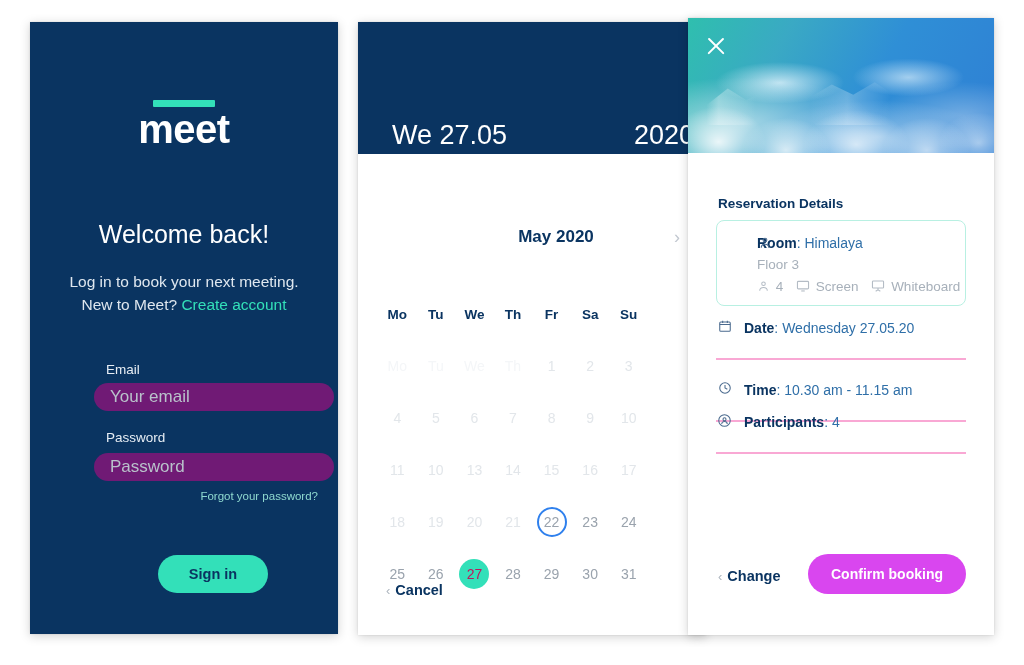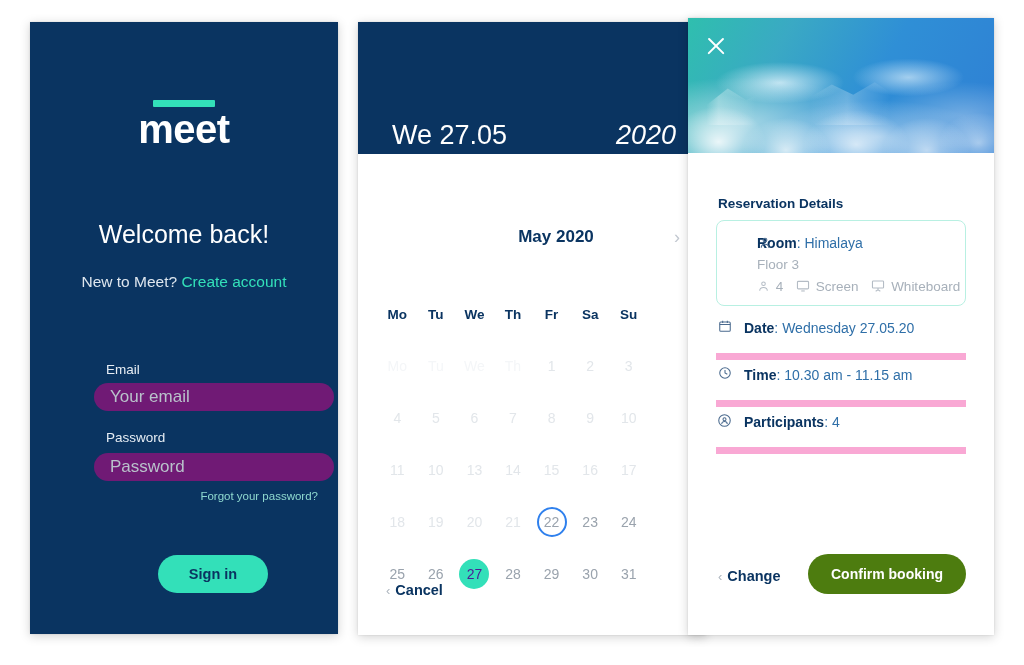--- a/index.html
+++ b/index.html
@@ -74,22 +74,22 @@
   }
   .cal-header {
     position: absolute; left:0; top:0; width: 100%; height: 132px;
     background: #0a3461;
   }
   .cal-header-day {
     position: absolute; left: 34px; top: 98px;
     font-size: 27px; color: #ffffff; font-weight: 400;
   }
   .cal-header-year {
-    position: absolute; right: 30px; top: 98px;
-    font-size: 27px; color: #ffffff; font-weight: 400; font-style: italic;
+    position: absolute; right: 12px; top: 98px;
+    font-size: 27px; color: #ffffff; font-weight: 400;
   }
   .cal-month-row {
     position: absolute; left: 0; right: 0; top: 205px; height: 26px;
   }
   .cal-month {
     position: absolute; left:0; right:0; text-align:center;
     font-size: 17px; font-weight: bold; color: #0a3461; padding-left: 48px;
   }
   .cal-next {
     position: absolute; right: 26px; top: -3px;
@@ -109,21 +109,21 @@
   .cal-past  { color: #e2e6ea; }
   .cal-day   { color: #9aa3ad; }
   .cal-today .num {
     width: 30px; height: 30px; border-radius: 50%;
     border: 2px solid #2f80ed; display:flex;
     align-items:center; justify-content:center; color: #9aa3ad;
   }
   .cal-selected .num {
     width: 30px; height: 30px; border-radius: 50%;
     background: #33e0b9; display:flex;
-    align-items:center; justify-content:center; color: #4c1d95;
+    align-items:center; justify-content:center; color: #be185d;
   }
   .cal-footer { position: absolute; left: 0; right: 0; top: 548px; height: 56px; }
   .cancel-btn {
     position: absolute; left: 28px; top: 12px;
     font-size: 14.5px; font-weight: bold; color: #0a3461; cursor: pointer;
   }
   .chev { color: #aeb6bf; font-weight: normal; margin-right: 5px; font-size: 13px; }
   .done-btn {
     position: absolute; right: 26px; top: 0px; width: 113px; height: 39px;
     background: #33e0b9; border: none; border-radius: 20px;
@@ -197,62 +197,63 @@
   }
   .room-feats {
     position: absolute; left: 40px; top: 58px;
     font-size: 13.5px; color: #a7b0ba; white-space: nowrap;
   }
   .room-feats .ico { color: #b4bcc5; margin-right: 2px; }
   .room-feats .gap { display:inline-block; width: 9px; }
 
   .detail-row {
     position: absolute; left: 28px; width: 250px; height: 46px;
-    border-bottom: 7px solid #f9a8d4;
+    border-bottom: 2px solid #f9a8d4;
   }
   .detail-row .rtext {
     position: absolute; left: 28px; top: 6px;
     font-size: 14px; color: #2f6fa8; white-space: nowrap;
   }
   .detail-row .rtext b { color: #0a3461; }
   .detail-row .ricon {
     position: absolute; left: 0; top: 5px; width: 17px; height: 17px;
     font-size: 13px; color: #4a6a8e; text-align:center; line-height: 17px;
   }
   #row-date { top: 296px; }
-  #row-time { top: 343px; text-align: center; }
+  #row-time { top: 358px; text-align: center; }
   #row-participants { top: 390px; }
 
   .details-footer { position: absolute; left:0; right:0; top: 536px; height: 60px; }
   .change-btn {
     position: absolute; left: 30px; top: 14px;
     font-size: 14.5px; font-weight: bold; color: #0a3461; cursor: pointer;
   }
   .confirm-btn {
     position: absolute; right: 28px; top: 0px; width: 158px; height: 40px;
-    background: #4d7c0f; border: none; border-radius: 21px;
+    background: #d946ef; border: none; border-radius: 21px;
     color: #ffffff; font-size: 14px; font-weight: bold;
     font-family: "Liberation Sans", sans-serif; cursor: pointer;
   }
 </style>
 </head>
 <body>
 
 <div class="stage">
 
   <div class="panel" id="panel-login">
 
     <div class="logo-wrap">
       <div class="logo-bar"></div>
       <div class="logo-text">meet</div>
     </div>
 
     <div class="welcome">Welcome back!</div>
 
     <div class="subtitle">
+      <div>Log in to book your next meeting.</div>
       <div><span>New to Meet? </span><span class="create-link">Create account</span></div>
     </div>
 
     <div class="field-label" id="label-email">Email</div>
     <input class="input-pill" id="input-email" type="text" placeholder="Your email" style="">
 
     <div class="field-label" id="label-password">Password</div>
     <input class="input-pill" id="input-password" type="text" placeholder="Password" style="">
 
     <div class="forgot">Forgot your password?</div>

